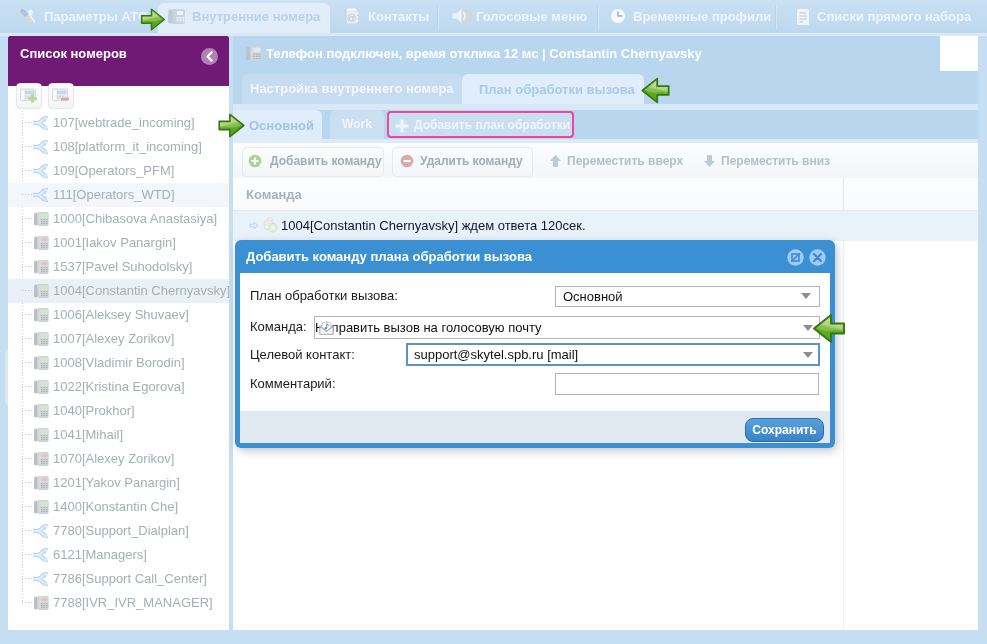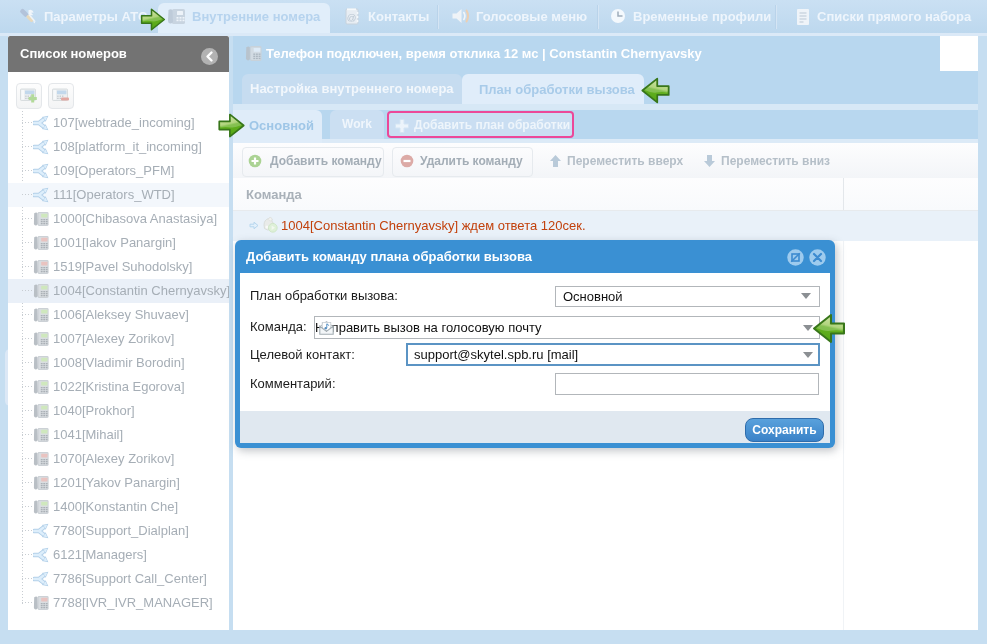--- a/index.html
+++ b/index.html
@@ -9,21 +9,21 @@
   #nav{left:0;top:0;width:987px;height:33px;
        background:linear-gradient(#cae0f3,#bdd8ee);}
   #navline{left:0;top:33px;width:987px;height:3px;background:#dbe9f7;}
   .navtab{top:0;height:33px;line-height:33px;font-size:13px;font-weight:bold;
           color:#eef5fc;white-space:nowrap;}
   #tabact{left:158px;top:3px;width:172px;height:30px;background:#e1eefa;
           border-radius:6px 6px 0 0;}
   .navsep{top:5px;width:1px;height:24px;background:#b9d3ea;border-right:1px solid #d5e5f4;}
   
   #side{left:8px;top:36px;width:221px;height:594px;background:#fff;}
-  #sidehd{left:0;top:0;width:221px;height:36px;background:#737373;
+  #sidehd{left:0;top:0;width:221px;height:50px;background:#701a75;
           border-radius:2px 2px 0 0;}
   #sidehd .t{position:absolute;left:12px;top:0;line-height:35px;color:#fff;
              font-size:13px;font-weight:bold;}
   #collbtn{position:absolute;left:193px;top:12px;width:17px;height:17px;border-radius:50%;
            background:rgba(255,255,255,.45);}
   .treerow{left:0;width:221px;height:24px;font-size:13px;color:#a6aeb6;
            line-height:24px;white-space:nowrap;overflow:hidden;}
   .treerow .tx{position:absolute;left:45px;top:0;}
   .treerow .ic{position:absolute;left:25px;top:4px;width:16px;height:16px;}
   .treerow .elbow{position:absolute;left:14px;top:11px;width:10px;height:1px;
@@ -251,21 +251,21 @@
       <svg class="ic" style="--scr:#e9c3c0">
         <use href="#sym-phone" width="16" height="16"></use>
       </svg>
       <span class="tx">1001[Iakov Panargin]</span>
     </div>
   <div class="abs treerow" style="top:219px">
       <span class="elbow"></span>
       <svg class="ic" style="--scr:#e9c3c0">
         <use href="#sym-phone" width="16" height="16"></use>
       </svg>
-      <span class="tx">1519[Pavel Suhodolsky]</span>
+      <span class="tx">1537[Pavel Suhodolsky]</span>
     </div>
   <div class="abs treerow rowsel" style="top:243px">
       <span class="elbow"></span>
       <svg class="ic" style="--scr:#cfe8bd">
         <use href="#sym-phone" width="16" height="16"></use>
       </svg>
       <span class="tx">1004[Constantin Chernyavsky]</span>
     </div>
   <div class="abs treerow" style="top:267px">
       <span class="elbow"></span>
@@ -420,21 +420,21 @@
     <svg class="abs" style="left:16px;top:10px" width="10" height="9" viewBox="0 0 10 9">
       <path d="M1 3.2 h4 V1.2 L9 4.5 L5 7.8 V5.8 H1 Z" fill="#e3f0fb" stroke="#b6d6ee" stroke-width="1"></path>
       </svg>
     <svg class="abs" style="left:28px;top:5px" width="17" height="17" viewBox="0 0 17 17">
       <path d="M3 9 Q3 4 7.5 2.5 Q9 1 10.3 2.2 Q11.8 3.4 10.8 5 Q14 8 13 12 L11 13.5 Q6 15 3.5 12.5 Z" fill="#e9ebe9" stroke="#d4d8d4" stroke-width="0.8"></path>
       <circle cx="6" cy="11" r="1.6" fill="#f8f9f8"></circle>
       <circle cx="9.3" cy="3.2" r="1.7" fill="#f1f2f1" stroke="#dcdfdc" stroke-width="0.7"></circle>
       <circle cx="11.8" cy="11.8" r="4.4" fill="#def0d8" stroke="#cce3c3" stroke-width="0.8"></circle>
       <path d="M10.6 9.6 v4.4 l3.4 -2.2 Z" fill="#f2f8ef"></path>
       </svg>
-    <span style="position:absolute;left:48px;line-height:30px;color:#c2410c;font-size:13px;">1004[Constantin Chernyavsky] ждем ответа 120сек.</span>
+    <span style="position:absolute;left:48px;line-height:30px;color:#0f172a;font-size:13px;">1004[Constantin Chernyavsky] ждем ответа 120сек.</span>
   </div>
 </div>
 
 <div class="abs" id="modal">
   <span class="title">Добавить команду плана обработки вызова</span>
   <svg style="position:absolute;left:552px;top:9px" width="17" height="17" viewBox="0 0 17 17">
     <circle cx="8.5" cy="8.5" r="8.2" fill="#9ecbee"></circle>
     <rect x="5" y="5" width="7" height="7" fill="none" stroke="#3d8bd0" stroke-width="1.6"></rect>
     <line x1="4.2" y1="12.8" x2="12.8" y2="4.2" stroke="#3d8bd0" stroke-width="1.6"></line>
   </svg>

